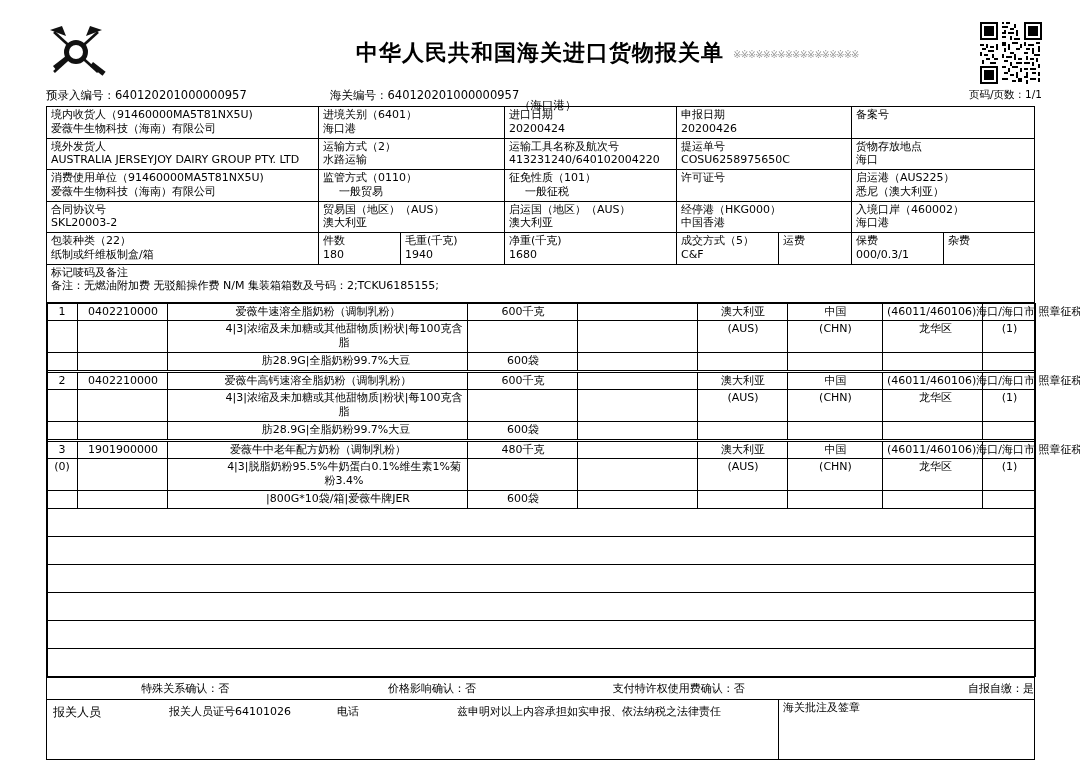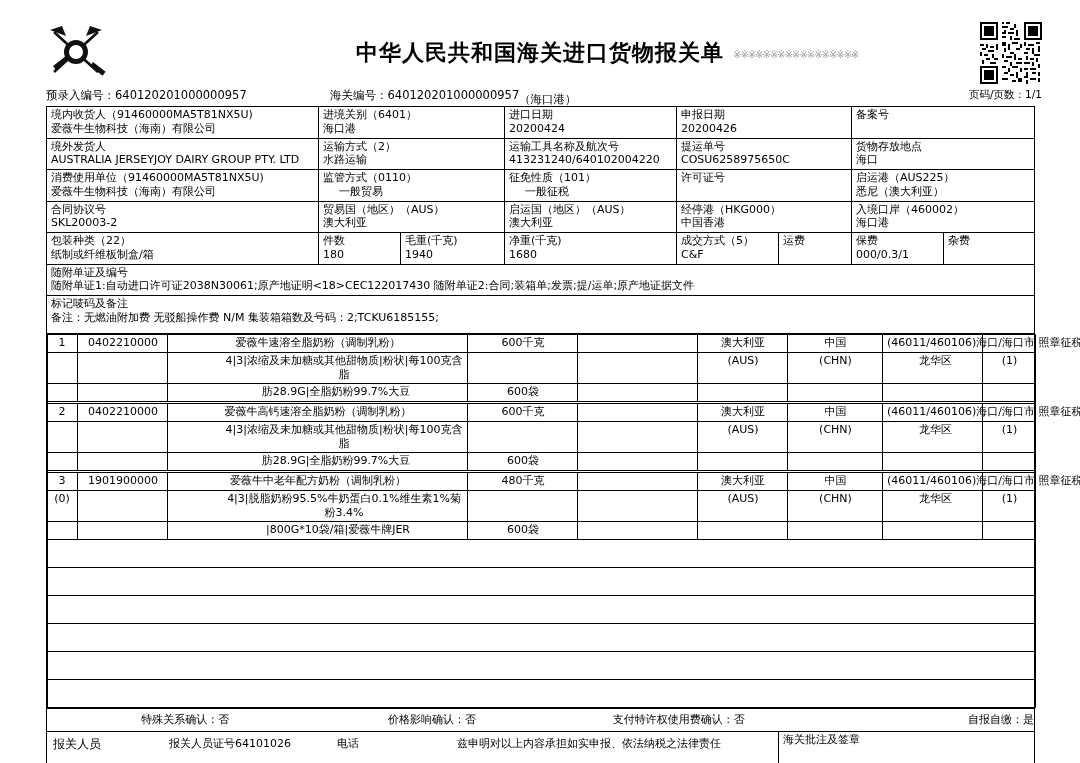--- a/index.html
+++ b/index.html
@@ -11,21 +11,21 @@
   .logo{position:absolute;left:46px;top:22px;width:70px;height:60px;}
   .doc-title{position:absolute;left:0;right:0;top:38px;text-align:center;font-size:22px;font-weight:bold;letter-spacing:1px;font-family:"DejaVu Sans",sans-serif;}
   .title-sub{position:absolute;left:733px;top:49px;font-size:10px;color:#9a9a9a;letter-spacing:-1px;font-family:"DejaVu Sans",sans-serif;}
   .qr{position:absolute;right:38px;top:22px;width:62px;height:62px;}
   .qr svg{display:block;}
 
   
   .meta-row{position:relative;height:18px;font-size:11.5px;font-family:"DejaVu Sans",sans-serif;}
   .meta-row .m1{position:absolute;left:46px;top:0;}
   .meta-row .m2{position:absolute;left:330px;top:0;}
-  .meta-row .m3{position:absolute;left:519px;top:4px;text-align:right;}
+  .meta-row .m3{position:absolute;left:519px;top:10px;text-align:right;}
   .meta-row .m4{position:absolute;right:38px;top:0;font-size:10.5px;}
 
   
   table.form{border-collapse:collapse;margin-left:46px;width:988px;table-layout:fixed;}
   table.form td{border:1px solid #000;vertical-align:top;padding:1px 3px 2px 4px;font-size:11px;line-height:1.25;font-family:"DejaVu Sans",sans-serif;}
   .lbl{font-size:11px;}
   .val{font-size:11px;}
   .pad-l{padding-left:16px;}
   .center{text-align:center;}
 
@@ -295,26 +295,20 @@
       <td>
         <div class="lbl">保费</div>
         <div class="val">000/0.3/1</div>
       </td>
       <td>
         <div class="lbl">杂费</div>
         <div class="val"></div>
       </td>
     </tr>
 
-    <tr>
-      <td colspan="9">
-        <div class="lbl">随附单证及编号</div>
-        <div class="val">随附单证1:自动进口许可证2038N30061;原产地证明&lt;18&gt;CEC122017430 随附单证2:合同;装箱单;发票;提/运单;原产地证据文件</div>
-      </td>
-    </tr>
 
     <tr>
       <td colspan="9" style="height:34px">
         <div class="lbl">标记唛码及备注</div>
         <div class="val">备注：无燃油附加费 无驳船操作费 N/M  集装箱箱数及号码：2;TCKU6185155;</div>
       </td>
     </tr>
 
     <tr class="goods-head">
       <td colspan="9" style="padding:0">

